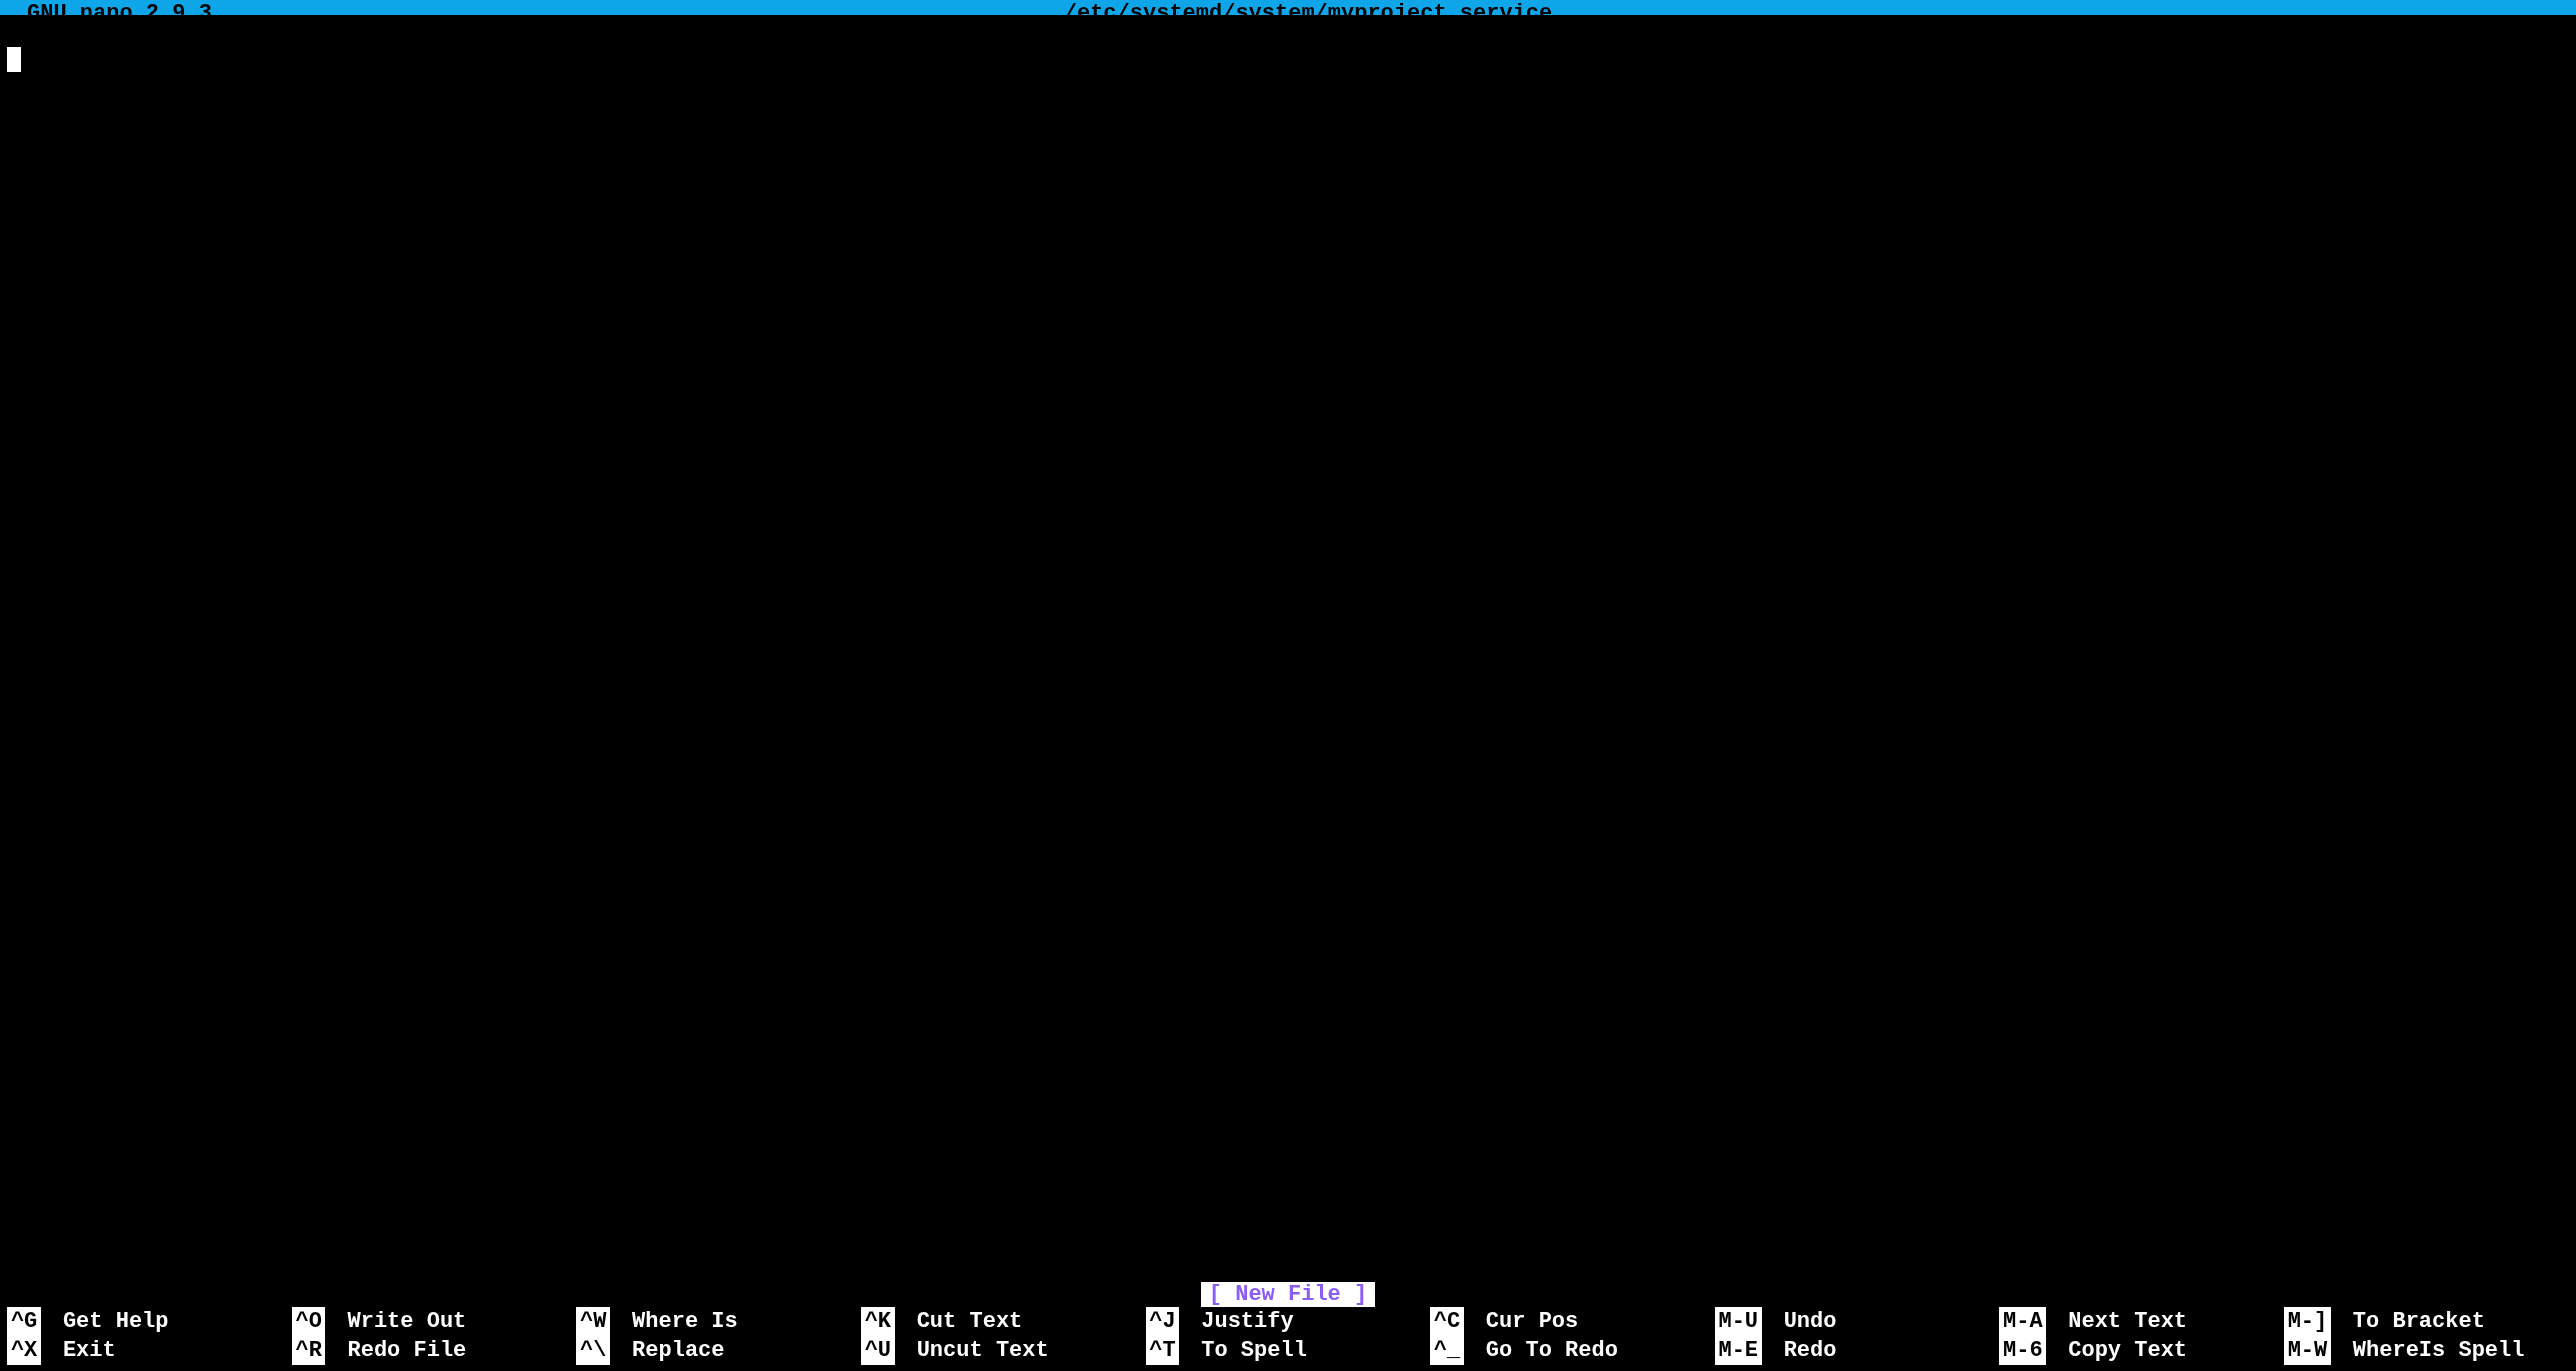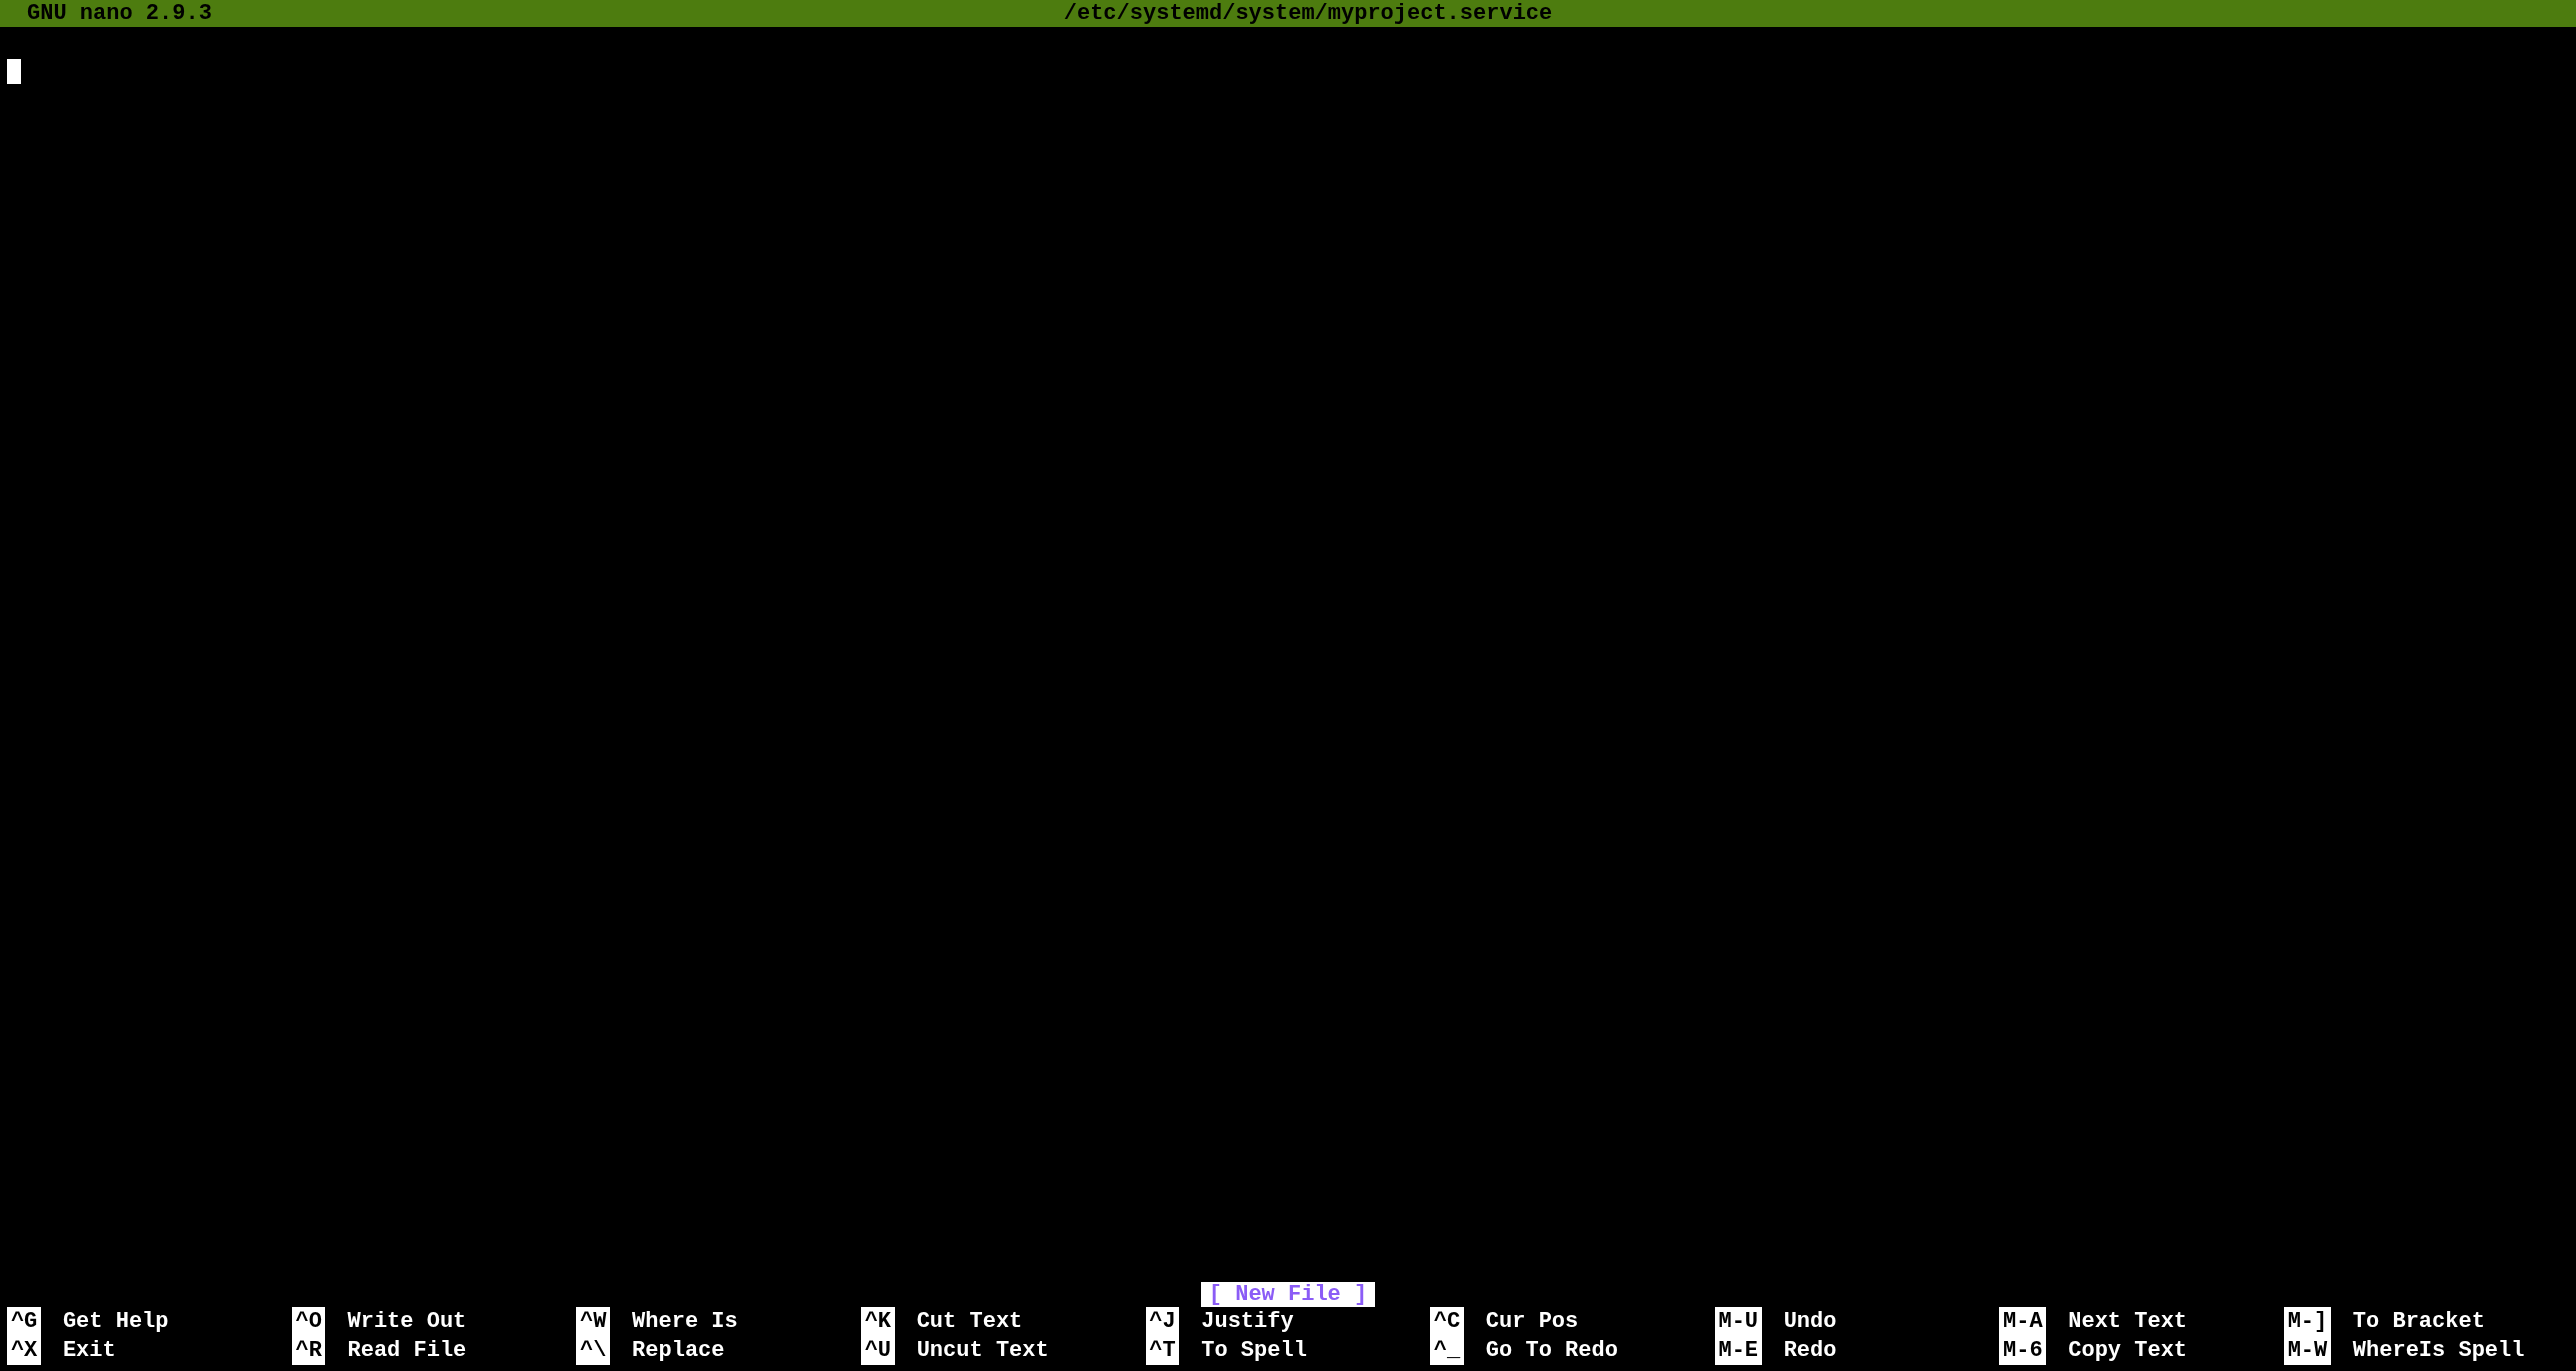--- a/index.html
+++ b/index.html
@@ -12,23 +12,23 @@
       color: #fff;
       font-family: "Courier New", Courier, monospace;
       font-size: 22px;
       font-weight: bold;
       width: 2576px;
       height: 1372px;
       overflow: hidden;
       position: relative;
     }
     .title-bar {
-      background: #4d7c0f;
+      background: #0ea5e9;
       color: #000;
-      height: 27px;
+      height: 15px;
       line-height: 27px;
       display: flex;
       position: relative;
       padding-left: 27px;
     }
     .title-app {
       position: absolute;
       left: 27px;
     }
     .title-file {
@@ -155,21 +155,21 @@
       <span class="label">To Bracket</span>
     </div>
   </div>
   <div class="shortcuts-row">
     <div class="shortcut-item">
       <span class="key">^X</span>
       <span class="label">Exit</span>
     </div>
     <div class="shortcut-item">
       <span class="key">^R</span>
-      <span class="label">Read File</span>
+      <span class="label">Redo File</span>
     </div>
     <div class="shortcut-item">
       <span class="key">^\</span>
       <span class="label">Replace</span>
     </div>
     <div class="shortcut-item">
       <span class="key">^U</span>
       <span class="label">Uncut Text</span>
     </div>
     <div class="shortcut-item">

